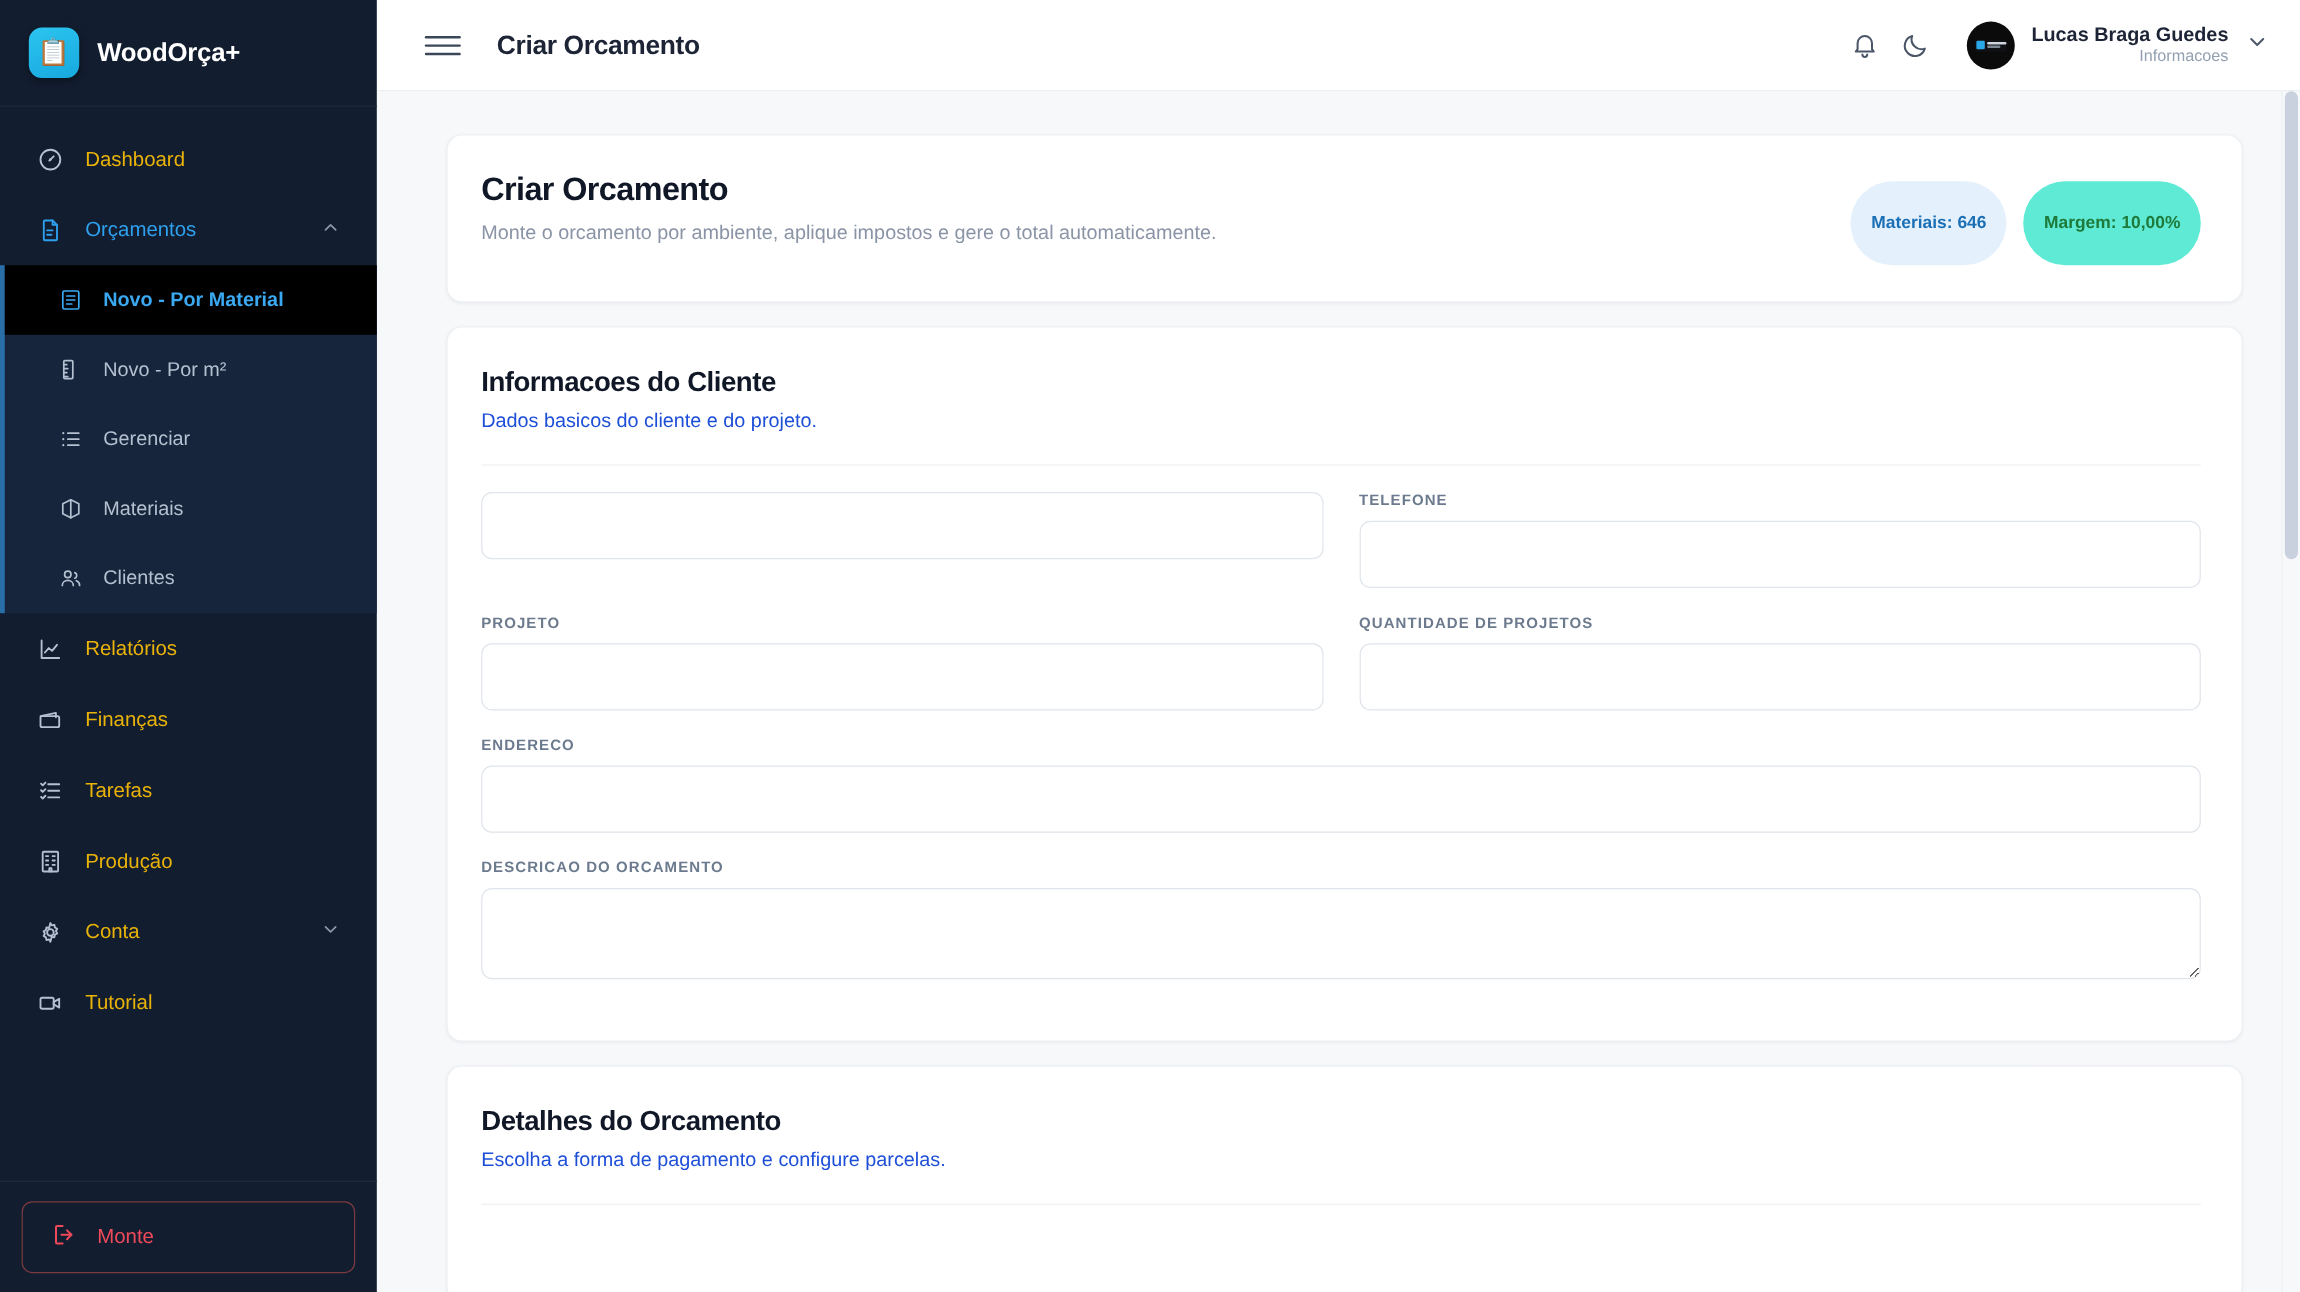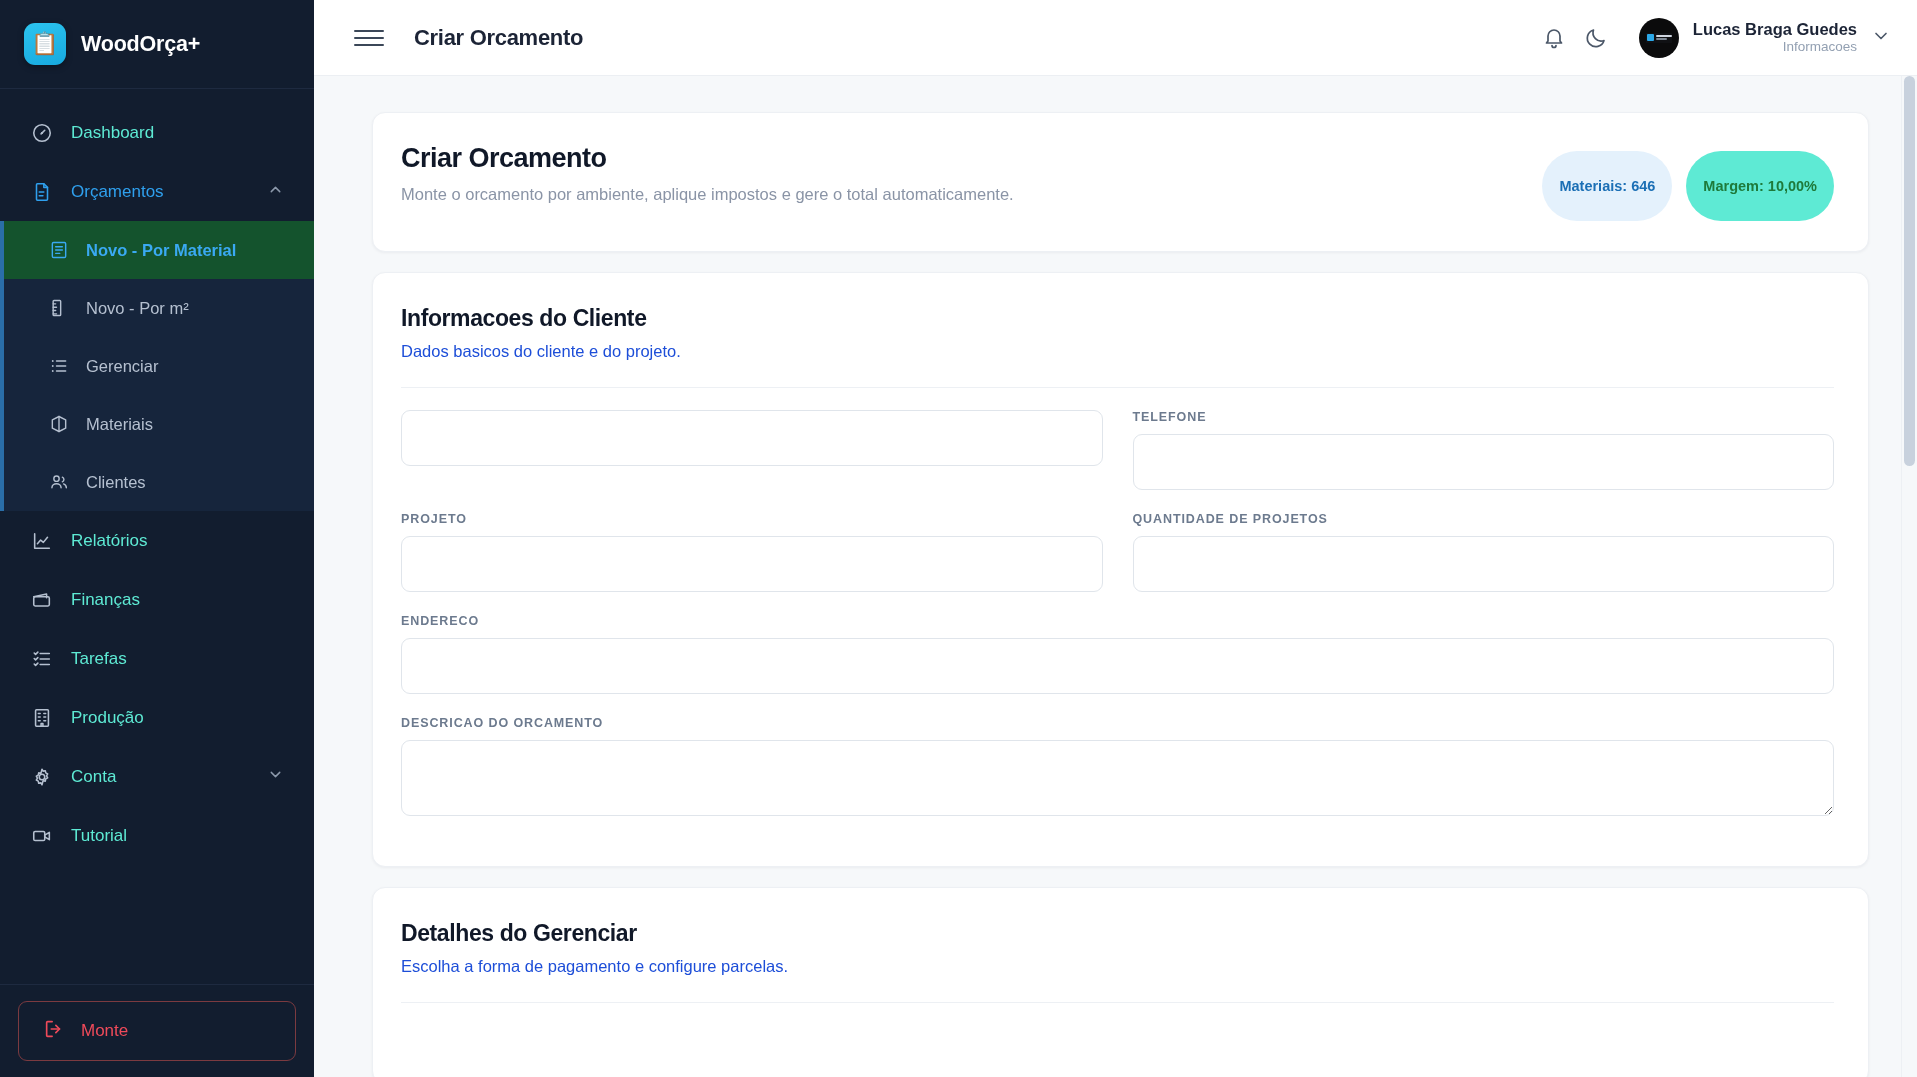--- a/index.html
+++ b/index.html
@@ -31,40 +31,40 @@
     font-size: 22px; line-height: 1;
     box-shadow: 0 2px 6px rgba(0,0,0,.35);
   }
   .brand-name { color: #ffffff; font-size: 21.5px; font-weight: 700; letter-spacing: -0.2px; }
 
   .nav { flex: 1 1 auto; padding-top: 14px; overflow: hidden; }
 
   .nav-item {
     display: flex; align-items: center; gap: 17px;
     height: 59px; padding: 0 30px;
-    color: #5eead4; font-size: 17px; cursor: pointer;
+    color: #eab308; font-size: 17px; cursor: pointer;
     position: relative;
   }
   .nav-item .ico { width: 24px; height: 24px; flex: 0 0 24px; display: flex; align-items: center; justify-content: center; }
   .nav-item .ico svg { width: 22px; height: 22px; stroke: #b5c0d0; fill: none; stroke-width: 1.7; stroke-linecap: round; stroke-linejoin: round; }
   .nav-item .lbl { flex: 1 1 auto; }
   .nav-item .chev svg { width: 17px; height: 17px; stroke: #8c99ab; fill: none; stroke-width: 2; stroke-linecap: round; stroke-linejoin: round; }
 
   .nav-group-head { color: #2fa0ee; }
   .nav-group-head .ico svg { stroke: #2fa0ee; }
 
   .subnav { background: #16253c; border-left: 4px solid #2a6ea8; }
   .sub-item {
     display: flex; align-items: center; gap: 16px;
     height: 58px; padding: 0 30px 0 44px;
     color: #b5c0d0; font-size: 16.5px; cursor: pointer;
   }
   .sub-item .ico { width: 22px; height: 22px; flex: 0 0 22px; display: flex; align-items: center; justify-content: center; }
   .sub-item .ico svg { width: 20px; height: 20px; stroke: #b5c0d0; fill: none; stroke-width: 1.7; stroke-linecap: round; stroke-linejoin: round; }
-  .sub-item.active { background: #14532d; color: #3aa9f2; font-weight: 700; }
+  .sub-item.active { background: #000000; color: #3aa9f2; font-weight: 700; }
   .sub-item.active .ico svg { stroke: #3aa9f2; }
 
   .logout-wrap { border-top: 1px solid #1e2a40; padding: 16px 18px; }
   .logout-btn {
     display: flex; align-items: center; gap: 16px;
     height: 60px; padding: 0 24px;
     border: 1px solid #7b3a40; border-radius: 9px;
     color: #ef4a5a; font-size: 17px; cursor: pointer; background: transparent;
   }
   .logout-btn svg { width: 22px; height: 22px; stroke: #ef4a5a; fill: none; stroke-width: 1.8; stroke-linecap: round; stroke-linejoin: round; }
@@ -425,21 +425,21 @@
 
           <div class="field">
             <label>DESCRICAO DO ORCAMENTO</label>
             <textarea style=""></textarea>
           </div>
         </div>
       </div>
 
       <div class="card">
         <div class="sec-head">
-          <div class="sec-title">Detalhes do Gerenciar</div>
+          <div class="sec-title">Detalhes do Orcamento</div>
           <div class="sec-sub">Escolha a forma de pagamento e configure parcelas.</div>
         </div>
         <div class="divider"></div>
         <div style="height:80px"></div>
       </div>
 
     </div>
 
     <div class="scrollbar-track">
       <div class="scrollbar-thumb"></div>

